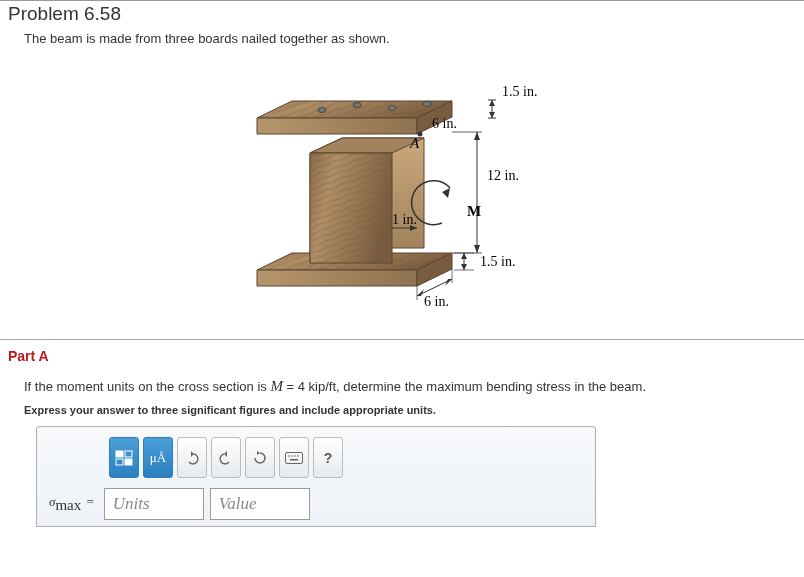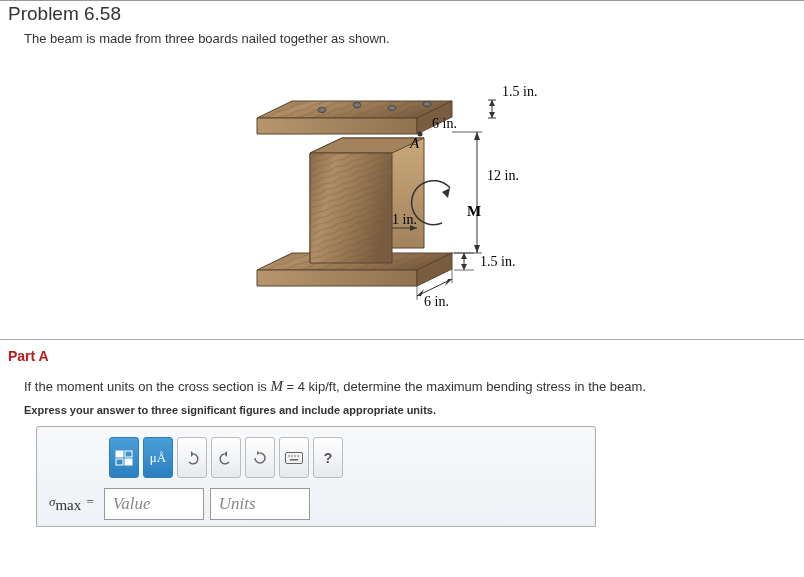--- a/index.html
+++ b/index.html
@@ -267,16 +267,16 @@
           <rect x="5" y="7" width="8" height="1.5" fill="#666"></rect>
         </svg>
     </div>
     <div class="tool-btn" style="font-weight:bold;color:#555;">?</div>
   </div>
   <div class="answer-row">
     <span class="sigma-label">
       <span>σ</span><sub>max</sub>
       <span style="font-style:normal;padding-left:2px;">=</span>
     </span>
+    <div class="input-box">Units</div>
     <div class="input-box">Value</div>
-    <div class="input-box">Units</div>
   </div>
 </div>
 
 </body></html>

